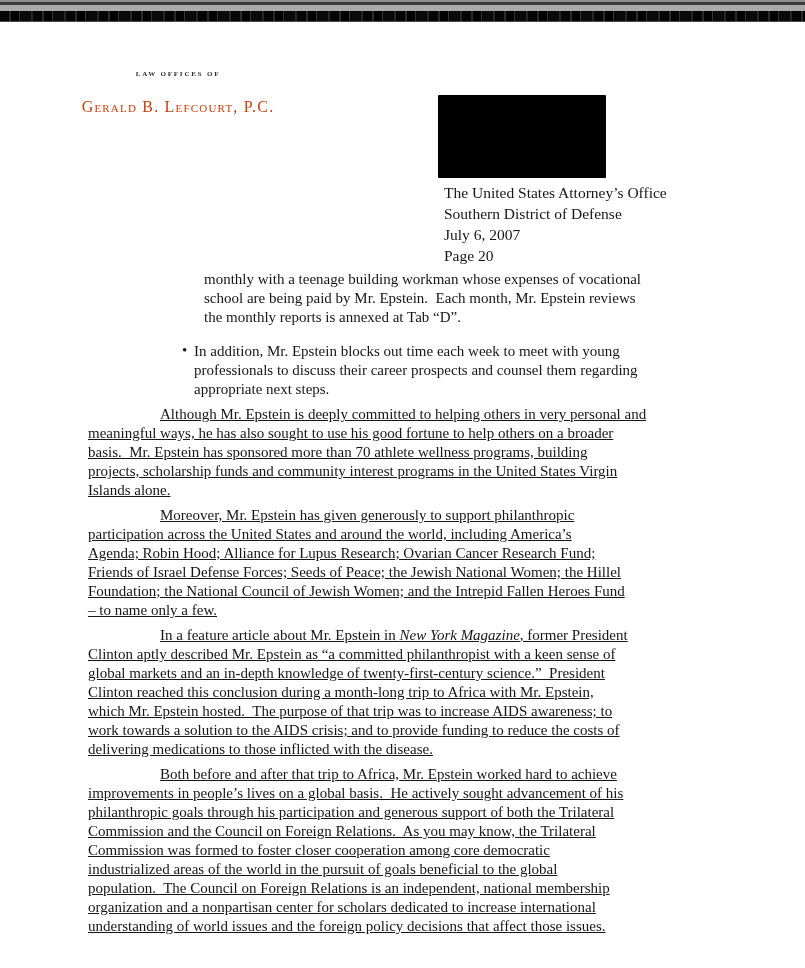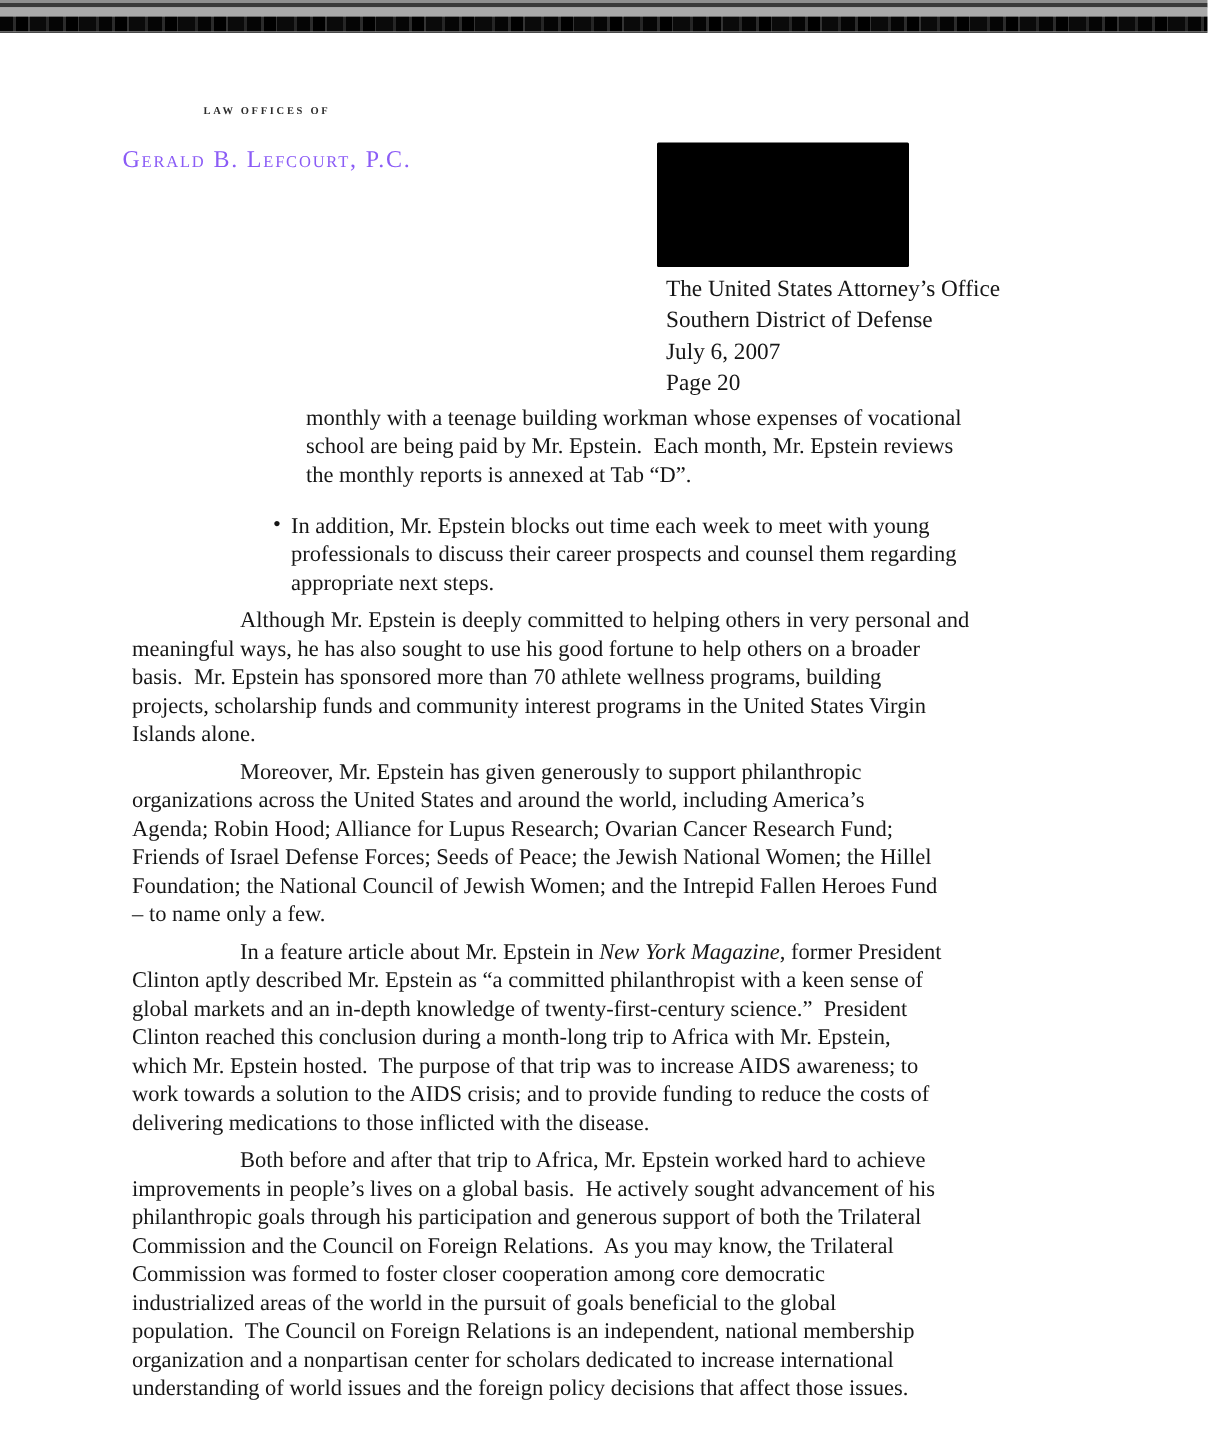--- a/index.html
+++ b/index.html
@@ -32,42 +32,42 @@
   }
 
   
   .letterhead { position: absolute; left: 80px; top: 70px; width: 196px; text-align: center; }
   .lh-type {
     font-size: 7px; letter-spacing: 1.8px; color: #2c2c2c;
     font-weight: bold; margin-bottom: 20px;
   }
   .lh-name {
     font-size: 16px; font-variant: small-caps; letter-spacing: 1.2px;
-    color: #8b5cf6; white-space: nowrap; text-align: center;
+    color: #c2410c; white-space: nowrap; text-align: center;
   }
 
   
   .redaction {
     position: absolute; left: 438px; top: 95px;
     width: 168px; height: 83px; background: #000000;
     border-radius: 1px;
   }
 
   
   .recipient { position: absolute; left: 444px; top: 182px; font-size: 15.5px; line-height: 21px; color: #161616; }
   .recipient div { white-space: nowrap; }
 
   
   .body-text {
     position: absolute; left: 88px; top: 270px; width: 648px;
     font-size: 15px; line-height: 19px; color: #161616;
   }
   .para { margin: 0; }
   .para.bullet { margin-top: 15px; position: relative; }
-  .para.paragraph { margin-top: 6px; }
+  .para.paragraph { margin-top: 6px; text-decoration: underline; }
   .line { display: block; white-space: pre-wrap; }
   .para.continuation .line { padding-left: 116px; }
   .para.bullet .line { padding-left: 106px; }
   .para.bullet .line:first-of-type { padding-left: 114px; }
   .para.paragraph .line:first-child { padding-left: 72px; }
   .bullet-glyph { position: absolute; left: 94px; top: -1px; font-size: 15px; }
   em { font-style: italic; text-align: center; }
 </style>
 </head>
 <body>
@@ -107,21 +107,21 @@
       </div>
       <div class="para paragraph">
         <span class="line">Although Mr. Epstein is deeply committed to helping others in very personal and</span>
         <span class="line">meaningful ways, he has also sought to use his good fortune to help others on a broader</span>
         <span class="line">basis.  Mr. Epstein has sponsored more than 70 athlete wellness programs, building</span>
         <span class="line">projects, scholarship funds and community interest programs in the United States Virgin</span>
         <span class="line">Islands alone.</span>
       </div>
       <div class="para paragraph">
         <span class="line">Moreover, Mr. Epstein has given generously to support philanthropic</span>
-        <span class="line">organizations across the United States and around the world, including America’s</span>
+        <span class="line">participation across the United States and around the world, including America’s</span>
         <span class="line">Agenda; Robin Hood; Alliance for Lupus Research; Ovarian Cancer Research Fund;</span>
         <span class="line">Friends of Israel Defense Forces; Seeds of Peace; the Jewish National Women; the Hillel</span>
         <span class="line">Foundation; the National Council of Jewish Women; and the Intrepid Fallen Heroes Fund</span>
         <span class="line">– to name only a few.</span>
       </div>
       <div class="para paragraph">
         <span class="line"><span>In a feature article about Mr. Epstein in </span><em>New York Magazine</em><span>, former President</span></span>
         <span class="line">Clinton aptly described Mr. Epstein as “a committed philanthropist with a keen sense of</span>
         <span class="line">global markets and an in-depth knowledge of twenty-first-century science.”  President</span>
         <span class="line">Clinton reached this conclusion during a month-long trip to Africa with Mr. Epstein,</span>

